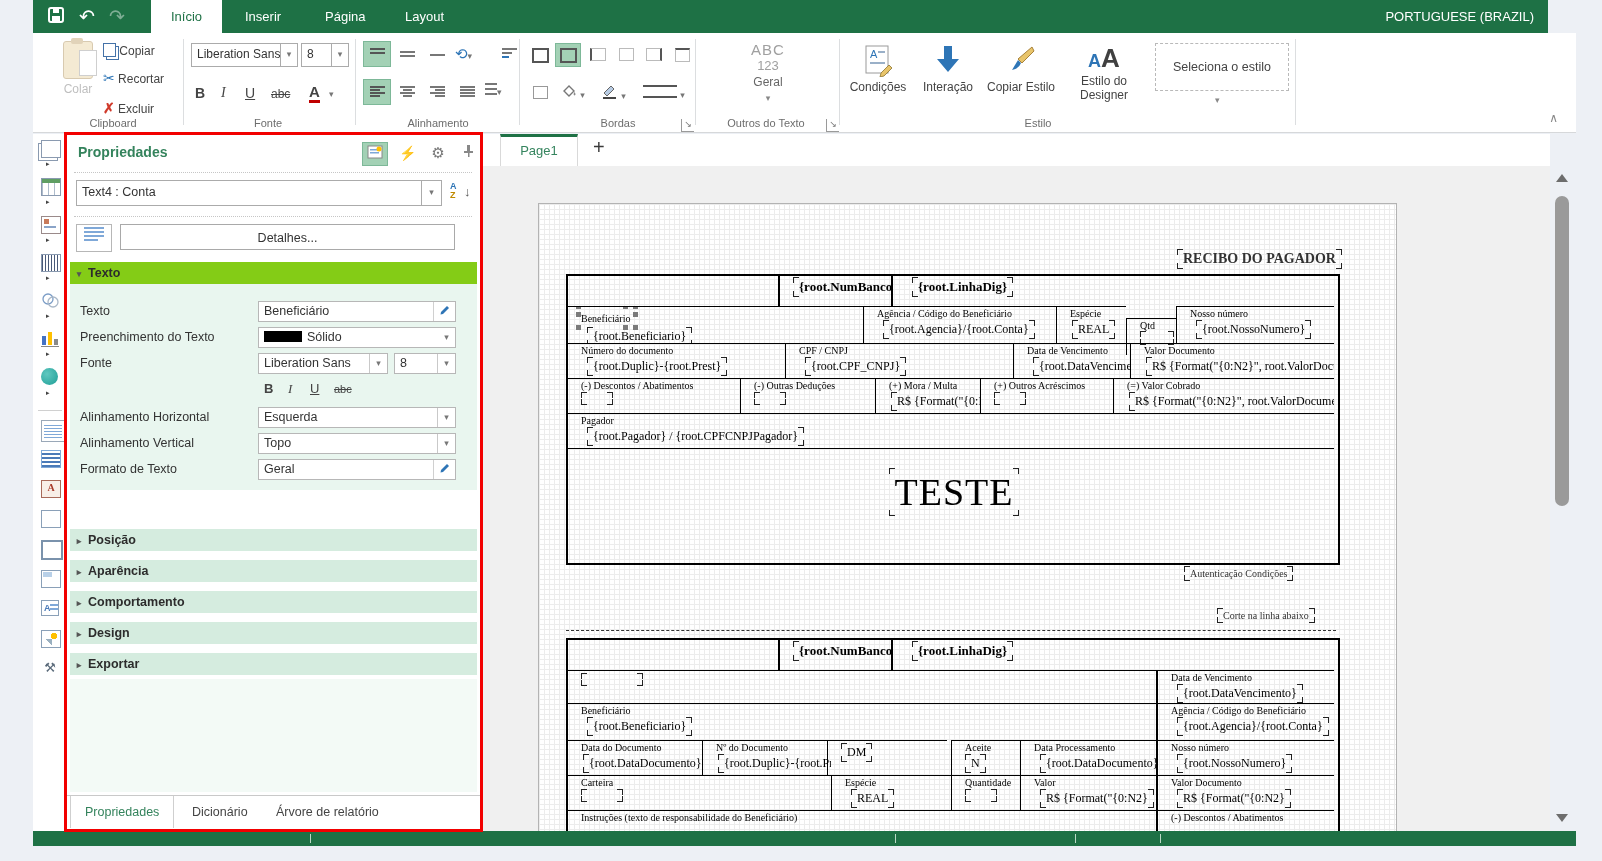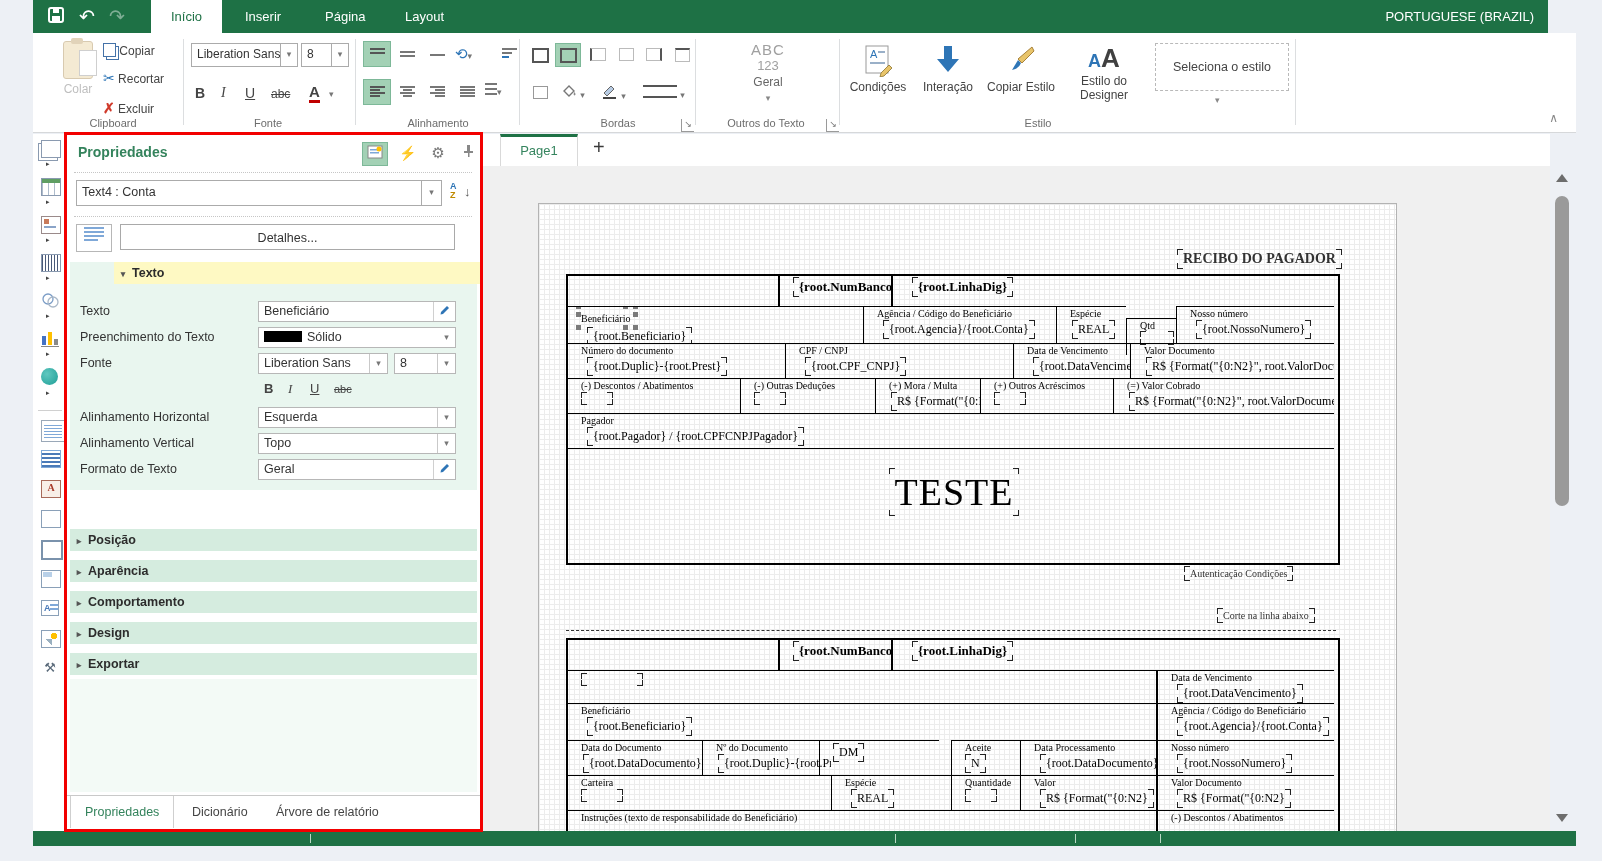--- a/index.html
+++ b/index.html
@@ -34,21 +34,21 @@
   #toolbox{left:33px;top:134px;width:33px;height:697px;background:#fff;}
   .tbx{position:absolute;left:8px;width:18px;height:16px;cursor:pointer;}
   .fly{position:absolute;left:13px;font-size:7px;color:#444;cursor:pointer;}
   
   #panel{left:66px;top:134px;width:415px;height:697px;background:#fff;}
   #panel-title{position:absolute;left:12px;top:10px;font-size:14px;font-weight:bold;color:#34835c;}
   .pico{position:absolute;top:8px;width:24px;height:22px;text-align:center;line-height:22px;cursor:pointer;}
   .sect{position:absolute;left:4px;width:407px;height:22px;line-height:22px;font-size:12.5px;font-weight:bold;
      color:#2c2c2c;cursor:pointer;}
   .sect .tri{display:inline-block;width:18px;text-align:center;color:#555;font-size:9px;}
-  .sect.open{background:#fef9c3;margin-left:44px;}
+  .sect.open{background:#84cc16;}
   .sect.closed{background:#d5ecdf;}
   .flabel{position:absolute;left:14px;font-size:12.5px;color:#333;line-height:21px;white-space:nowrap;}
   .fctl{position:absolute;left:192px;width:198px;height:21px;border:1px solid #b7b7b7;background:#fff;
      font-size:12.5px;line-height:19px;padding-left:5px;box-sizing:border-box;cursor:pointer;white-space:nowrap;overflow:hidden;}
   .pencilbox{position:absolute;right:0;top:0;width:21px;height:19px;border-left:1px solid #d0d0d0;background:#fff;text-align:center;}
   .ptab{position:absolute;top:0;height:32px;line-height:32px;font-size:12.5px;color:#444;padding:0 14px;cursor:pointer;}
   .ptab.active{color:#34835c;background:#fff;border-right:1px solid #cfcfcf;border-left:1px solid #cfcfcf;}
   
   #canvas{left:483px;top:134px;width:1067px;height:697px;background:#f0f0f0;overflow:hidden;}
   #tabbar{position:absolute;left:0;top:0;width:100%;height:32px;background:#fff;}
@@ -457,21 +457,21 @@
       <div class="cell th" style="left:588px;top:63px;width:178px;height:37px;">
         <div class="lbl">Agência / Código do Beneficiário</div>
         <span class="val mk">{root.Agencia}/{root.Conta}</span></div>
 
       <div class="cell nc" style="left:0;top:100px;width:134px;height:35px;">
         <div class="lbl">Data do Documento</div>
         <span class="val mk" style="margin-left:2px;">{root.DataDocumento}</span></div>
       <div class="cell" style="left:134px;top:100px;width:129px;height:35px;">
         <div class="lbl">Nº do Documento</div>
         <span class="val mk" style="margin-left:2px;">{root.Duplic}-{root.Prest}</span></div>
-      <div class="cell" style="left:251px;top:100px;width:120px;height:35px;">
+      <div class="cell" style="left:259px;top:100px;width:120px;height:35px;">
         <div class="lbl"></div>
         <span class="val mk" style="margin-left:0;">DM</span></div>
       <div class="cell" style="left:383px;top:100px;width:69px;height:35px;">
         <div class="lbl">Aceite</div>
         <span class="val mk" style="margin-left:0;">N</span></div>
       <div class="cell" style="left:452px;top:100px;width:136px;height:35px;">
         <div class="lbl">Data Processamento</div>
         <span class="val mk">{root.DataDocumento}</span></div>
       <div class="cell th" style="left:588px;top:100px;width:178px;height:35px;">
         <div class="lbl">Nosso número</div>

